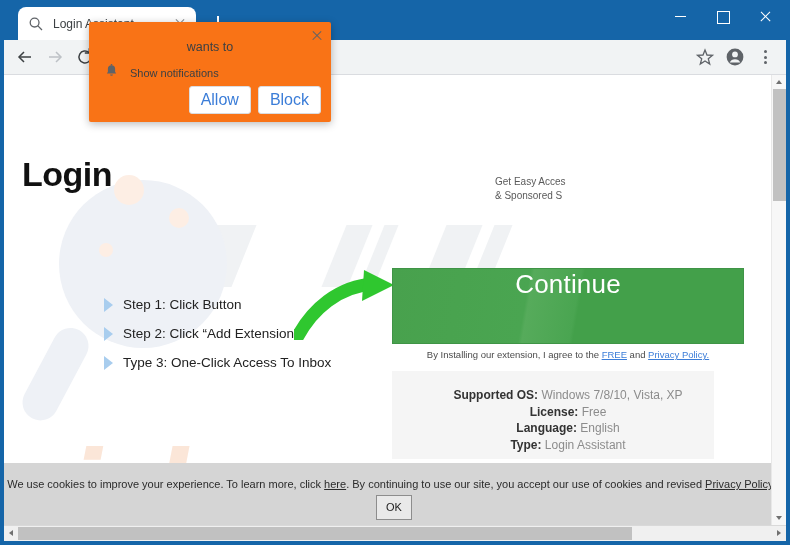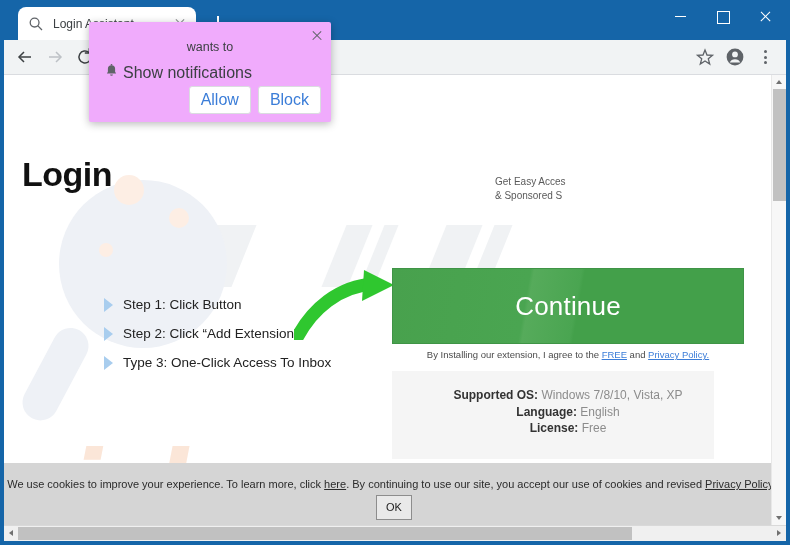--- a/index.html
+++ b/index.html
@@ -185,21 +185,21 @@
 
   
   #arrow { position: absolute; left: 290px; top: 195px; pointer-events: none; }
 
   
   #cta {
     position: absolute; left: 388px; top: 193px;
     width: 352px; height: 76px;
     background: linear-gradient(100deg,#48a14d 0%,#4aa551 38%,#56ab5b 39%,#4aa551 52%,#43a04a 53%,#43a04a 100%);
     border: 1px solid #3f9446;
-    display: flex; align-items: center; justify-content: center;
+    display: flex; align-items: flex-start; justify-content: center;
   }
   #cta-label { color: #fff; font-size: 26px; letter-spacing: .2px; }
   #eula-line {
     position: absolute; left: 388px; top: 274px; width: 352px;
     text-align: center; font-size: 9.5px; color: #4b4b4b;
   }
   #eula-line a { color: #3b7dd8; text-decoration: underline; }
 
   
   #infobox {
@@ -245,21 +245,21 @@
     display: inline-block; margin-left: 5px;
     border: 1px solid #8d8d8d; background: #e9e9e9;
     padding: 1px 9px; font-size: 11px; color: #222;
     vertical-align: middle;
   }
 
   
   #perm-popup {
     position: absolute; left: 85px; top: 22px;
     width: 242px; height: 100px;
-    background: #f0abfc;
+    background: #f97316;
     box-shadow: 0 2px 9px rgba(0,0,0,.28);
     border-radius: 2px; z-index: 30;
   }
   #perm-close {
     position: absolute; right: 7px; top: 6px;
     width: 15px; height: 15px;
   }
   #perm-close::before, #perm-close::after {
     content: ""; position: absolute; left: 1.5px; top: 7px;
     width: 12px; height: 1.2px; background: #5f6368;
@@ -267,21 +267,21 @@
   #perm-close::before { transform: rotate(45deg); }
   #perm-close::after  { transform: rotate(-45deg); }
   #perm-title {
     text-align: center; padding-top: 18px;
     font-size: 12.5px; color: #3c4043;
   }
   #perm-row {
     display: flex; align-items: center;
     padding: 10px 0 0 16px;
   }
-  #perm-row .lbl { margin-left: 5px; font-size: 16px; color: #3c4043; }
+  #perm-row .lbl { margin-left: 12px; font-size: 11px; color: #3c4043; }
   #perm-buttons {
     position: absolute; right: 10px; bottom: 8px;
     display: flex; gap: 7px;
   }
   .perm-btn {
     border: 1px solid #dadce0; border-radius: 3px;
     padding: 4px 11px; font-size: 16px; color: #3b7dd8;
     background: #fff;
   }
 
@@ -430,22 +430,23 @@
 
         <div id="cta">
           <span id="cta-label">Continue</span>
         </div>
         <div id="eula-line">
           <span>By Installing our extension, I agree to the </span><a href="#">FREE</a><span> and </span><a href="#">Privacy Policy.</a>
         </div>
 
         <div id="infobox">
           <div><b>Supported OS:</b><span> Windows 7/8/10, Vista, XP</span></div>
+          <div><b>License:</b><span> Free</span></div>
           <div><b>Language:</b><span> English</span></div>
-          <div><b>License:</b><span> Free</span></div>
+          <div><b>Type:</b><span> Login Assistant</span></div>
         </div>
 
         <div id="icon-mail">
           <svg width="16" height="12" viewBox="0 0 16 12">
             <rect x="0.7" y="0.7" width="14.6" height="10.6" rx="1" fill="#fff"></rect>
             <polyline points="1,1.4 8,7 15,1.4" fill="none" stroke="#2a9fd8" stroke-width="1.3"></polyline>
           </svg>
         </div>
         <div id="icon-at">@</div>
         <div id="icon-stamp">100% FREE</div>

